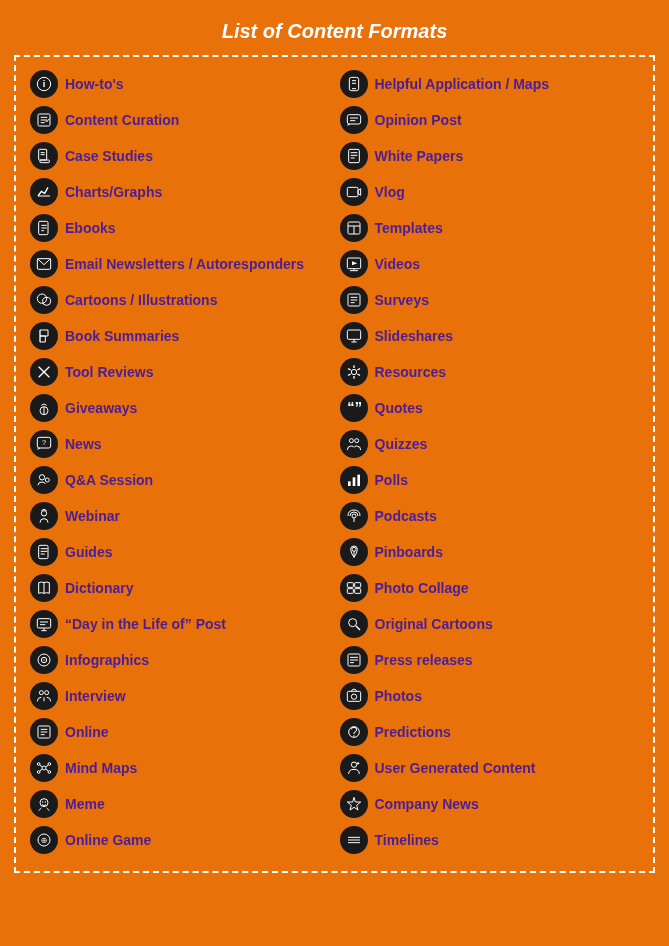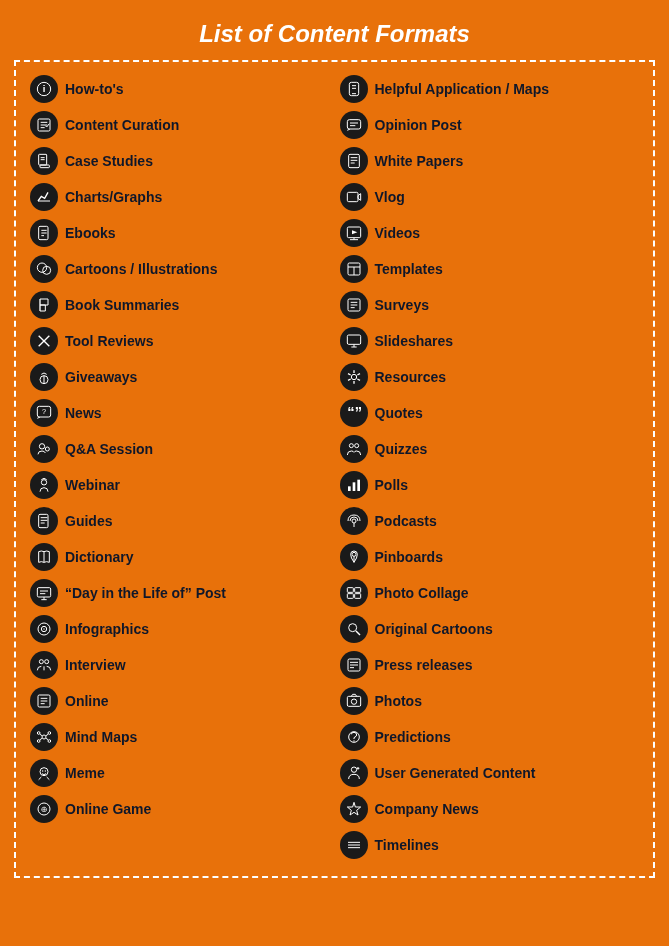--- a/index.html
+++ b/index.html
@@ -7,21 +7,21 @@
       width: 669px;
       min-height: 946px;
       background-color: #E8710A;
       font-family: Arial, sans-serif;
       display: flex;
       flex-direction: column;
       align-items: center;
       padding: 10px 14px 20px 14px;
     }
     .title {
-      font-size: 24px;
+      font-size: 20px;
       font-weight: 900;
       color: #fff;
       text-align: center;
       padding: 10px 0 12px 0;
       font-style: italic;
     }
     .content-border {
       border: 2px dashed #fff;
       width: 100%;
       padding: 10px 12px 14px 12px;
@@ -50,21 +50,21 @@
       background-color: #1a1a1a;
       border-radius: 50%;
       display: flex;
       align-items: center;
       justify-content: center;
       flex-shrink: 0;
       color: #fff;
       font-size: 13px;
     }
     .item-label {
-      color: #0f172a;
+      color: #4c1d95;
       font-size: 14px;
       font-weight: 600;
       white-space: nowrap;
     }
     
   </style>
 </head>
 <body>
 
 <h1 class="title">List of Content Formats</h1>
@@ -120,20 +120,29 @@
               <line x1="8" y1="8" x2="16" y2="8" stroke="white" stroke-width="1.5"></line>
               <line x1="8" y1="12" x2="16" y2="12" stroke="white" stroke-width="1.5"></line>
               <line x1="8" y1="16" x2="12" y2="16" stroke="white" stroke-width="1.5"></line>
             </svg>
           </div>
           <span class="item-label">Ebooks</span>
         </div>
         <div class="list-item">
           <div class="icon-circle">
             <svg viewBox="0 0 24 24" width="16" height="16" fill="white">
+              <rect x="2" y="4" width="20" height="16" rx="2" fill="none" stroke="white" stroke-width="1.5"></rect>
+              <polyline points="2,4 12,13 22,4" stroke="white" stroke-width="1.5" fill="none"></polyline>
+            </svg>
+          </div>
+          <span class="item-label">Email Newsletters / Autoresponders</span>
+        </div>
+        <div class="list-item">
+          <div class="icon-circle">
+            <svg viewBox="0 0 24 24" width="16" height="16" fill="white">
               <circle cx="9" cy="10" r="7" fill="none" stroke="white" stroke-width="1.5"></circle>
               <circle cx="16" cy="14" r="6" fill="none" stroke="white" stroke-width="1.5"></circle>
             </svg>
           </div>
           <span class="item-label">Cartoons / Illustrations</span>
         </div>
         <div class="list-item">
           <div class="icon-circle">
             <svg viewBox="0 0 24 24" width="16" height="16" fill="white">
               <polyline points="6,3 6,21" stroke="white" stroke-width="2"></polyline>
@@ -335,37 +344,37 @@
             <svg viewBox="0 0 24 24" width="16" height="16" fill="white">
               <rect x="2" y="5" width="16" height="14" rx="2" fill="none" stroke="white" stroke-width="1.5"></rect>
               <polygon points="18,10 22,7 22,17 18,14" fill="none" stroke="white" stroke-width="1.5"></polygon>
             </svg>
           </div>
           <span class="item-label">Vlog</span>
         </div>
         <div class="list-item">
           <div class="icon-circle">
             <svg viewBox="0 0 24 24" width="16" height="16" fill="white">
+              <rect x="3" y="3" width="18" height="18" rx="2" fill="none" stroke="white" stroke-width="1.5"></rect>
+              <line x1="3" y1="9" x2="21" y2="9" stroke="white" stroke-width="1.5"></line>
+              <line x1="12" y1="9" x2="12" y2="21" stroke="white" stroke-width="1.5"></line>
+            </svg>
+          </div>
+          <span class="item-label">Templates</span>
+        </div>
+        <div class="list-item">
+          <div class="icon-circle">
+            <svg viewBox="0 0 24 24" width="16" height="16" fill="white">
               <rect x="2" y="3" width="20" height="16" rx="2" fill="none" stroke="white" stroke-width="1.5"></rect>
               <line x1="6" y1="22" x2="18" y2="22" stroke="white" stroke-width="1.5"></line>
               <line x1="12" y1="19" x2="12" y2="22" stroke="white" stroke-width="1.5"></line>
               <polygon points="9,8 17,11 9,14" fill="white"></polygon>
             </svg>
           </div>
           <span class="item-label">Videos</span>
-        </div>
-        <div class="list-item">
-          <div class="icon-circle">
-            <svg viewBox="0 0 24 24" width="16" height="16" fill="white">
-              <rect x="3" y="3" width="18" height="18" rx="2" fill="none" stroke="white" stroke-width="1.5"></rect>
-              <line x1="3" y1="9" x2="21" y2="9" stroke="white" stroke-width="1.5"></line>
-              <line x1="12" y1="9" x2="12" y2="21" stroke="white" stroke-width="1.5"></line>
-            </svg>
-          </div>
-          <span class="item-label">Templates</span>
         </div>
         <div class="list-item">
           <div class="icon-circle">
             <svg viewBox="0 0 24 24" width="16" height="16" fill="white">
               <rect x="3" y="3" width="18" height="18" rx="2" fill="none" stroke="white" stroke-width="1.5"></rect>
               <line x1="7" y1="8" x2="17" y2="8" stroke="white" stroke-width="1.5"></line>
               <line x1="7" y1="12" x2="17" y2="12" stroke="white" stroke-width="1.5"></line>
               <line x1="7" y1="16" x2="13" y2="16" stroke="white" stroke-width="1.5"></line>
             </svg>
           </div>

